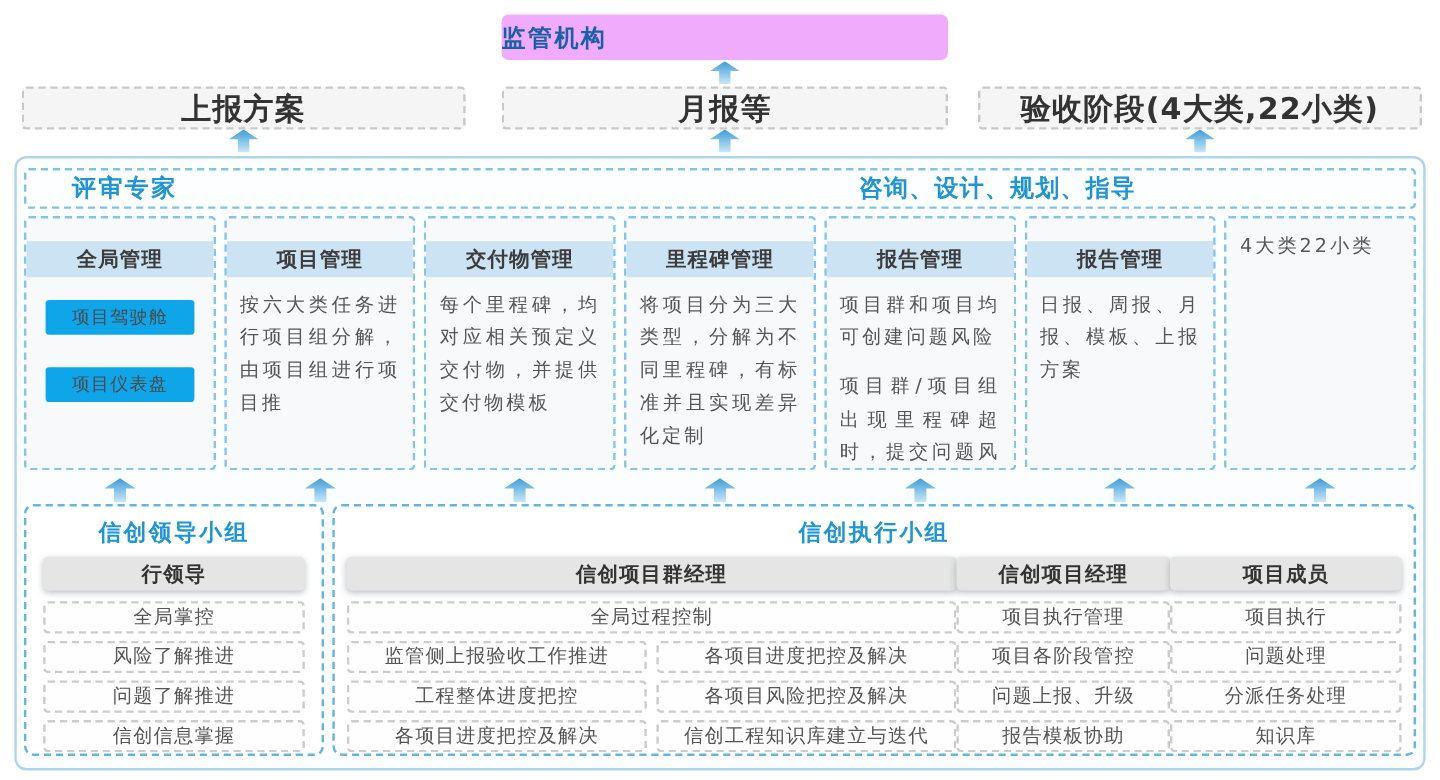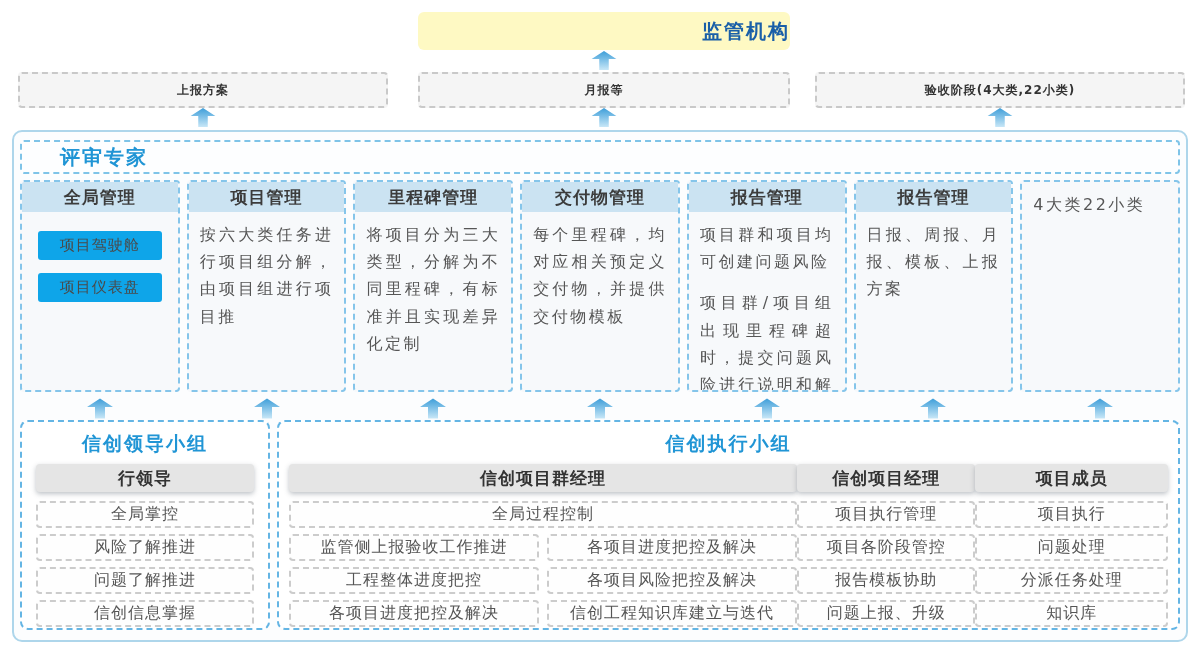--- a/index.html
+++ b/index.html
@@ -4,29 +4,29 @@
 <style>
   html,body{margin:0;padding:0;}
   body{
     width:1200px;height:650px;position:relative;background:#ffffff;
     font-family:"DejaVu Sans","Liberation Sans",sans-serif;
   }
   .abs{position:absolute;box-sizing:border-box;}
   
   .regulator{
     left:418px;top:12px;width:372px;height:38px;
-    background:#fef9c3;border-radius:6px;color:#1a5fa8;
+    background:#f0abfc;border-radius:6px;color:#1a5fa8;
     font-size:20px;font-weight:bold;
-    display:flex;align-items:center;justify-content:flex-end;letter-spacing:2px;
+    display:flex;align-items:center;justify-content:flex-start;letter-spacing:2px;
   }
   
   .repbox{
     top:72px;height:36px;background:#f5f5f5;
     border:2px dashed #c9c9c9;border-radius:4px;
-    color:#333;font-size:12px;font-weight:bold;letter-spacing:1px;
+    color:#333;font-size:25px;font-weight:bold;letter-spacing:1px;
     display:flex;align-items:center;justify-content:center;
   }
   .r2-plan{left:18px;width:370px;}
   .r2-monthly{left:418px;width:372px;}
   .r2-accept{left:815px;width:370px;}
   
   .arrow{display:block;}
   .a-top{left:591px;top:51px;}
   .a-plan{left:190px;top:108px;}
   .a-monthly{left:591px;top:108px;}
@@ -52,33 +52,33 @@
     position:absolute;left:6px;top:48px;width:1160px;height:212px;
     display:flex;gap:7px;
   }
   .col{
     flex:1;border:2px dashed #85c5ea;border-radius:4px;background:#f7f9fb;
     overflow:hidden;display:flex;flex-direction:column;box-sizing:border-box;
   }
   .col-head{
     height:30px;flex:none;background:#cbe3f2;
     display:flex;align-items:center;justify-content:center;
-    font-size:17px;font-weight:bold;color:#3c3c3c;letter-spacing:1px;
+    font-size:17px;font-weight:bold;color:#3c3c3c;letter-spacing:1px;margin-top:19px;
   }
   .col-body{
     padding:9px 11px;font-size:16px;color:#565656;
     letter-spacing:2.5px;line-height:1.7;text-align:justify;
   }
   .col-body p{margin:0 0 14px 0;}
   .pill{
     background:#0ea5e9;border-radius:3px;height:29px;margin:10px 5px 6px;
     display:flex;align-items:center;justify-content:center;
     font-size:15px;color:#4a4a4a;letter-spacing:1px;
   }
-  .pill + .pill{margin-top:13px;}
+  .pill + .pill{margin-top:27px;}
   .arrows-row{
     position:absolute;left:6px;top:266px;width:1160px;display:flex;gap:7px;
   }
   .acell{flex:1;display:flex;justify-content:center;}
   
   .group{
     position:absolute;top:288px;height:210px;
     border:2px dashed #64b5e4;border-radius:8px;background:#ffffff;box-sizing:border-box;
   }
   .g-leader{left:6px;width:250px;padding:0 14px;}
@@ -156,50 +156,51 @@
 <div class="abs a-accept">
   <svg class="arrow" width="26" height="19" viewBox="0 0 26 20">
       <path d="M13 0 L26 8.5 L18 8.5 L18 20 L8 20 L8 8.5 L0 8.5 Z" fill="url(#arrowGrad)"></path>
     </svg>
 </div>
 
 <div class="abs container">
 
   <div class="band">
     <span class="expert">评审专家</span>
+    <span class="guidance">咨询、设计、规划、指导</span>
   </div>
 
   <div class="cols">
 
     <div class="col">
       <div class="col-head">全局管理</div>
       <div class="col-body">
         <div class="pill">项目驾驶舱</div>
         <div class="pill">项目仪表盘</div>
       </div>
     </div>
 
     <div class="col">
       <div class="col-head">项目管理</div>
       <div class="col-body">
         <p>按六大类任务进行项目组分解，由项目组进行项目推</p>
       </div>
     </div>
 
     <div class="col">
+      <div class="col-head">交付物管理</div>
+      <div class="col-body">
+        <p>每个里程碑，均对应相关预定义交付物，并提供交付物模板</p>
+      </div>
+    </div>
+
+    <div class="col">
       <div class="col-head">里程碑管理</div>
       <div class="col-body">
         <p>将项目分为三大类型，分解为不同里程碑，有标准并且实现差异化定制</p>
-      </div>
-    </div>
-
-    <div class="col">
-      <div class="col-head">交付物管理</div>
-      <div class="col-body">
-        <p>每个里程碑，均对应相关预定义交付物，并提供交付物模板</p>
       </div>
     </div>
 
     <div class="col">
       <div class="col-head">报告管理</div>
       <div class="col-body">
         <p>项目群和项目均可创建问题风险</p>
         <p>项目群/项目组出现里程碑超时，提交问题风险进行说明和解决</p>
       </div>
     </div>
@@ -280,22 +281,22 @@
           <div class="duty">各项目风险把控及解决</div>
           <div class="duty">各项目进度把控及解决</div>
           <div class="duty">信创工程知识库建立与迭代</div>
         </div>
       </div>
 
       <div class="exec-colB">
         <div class="role-box">信创项目经理</div>
         <div class="duty">项目执行管理</div>
         <div class="duty">项目各阶段管控</div>
+        <div class="duty">问题上报、升级</div>
         <div class="duty">报告模板协助</div>
-        <div class="duty">问题上报、升级</div>
       </div>
 
       <div class="exec-colC">
         <div class="role-box">项目成员</div>
         <div class="duty">项目执行</div>
         <div class="duty">问题处理</div>
         <div class="duty">分派任务处理</div>
         <div class="duty">知识库</div>
       </div>
 

